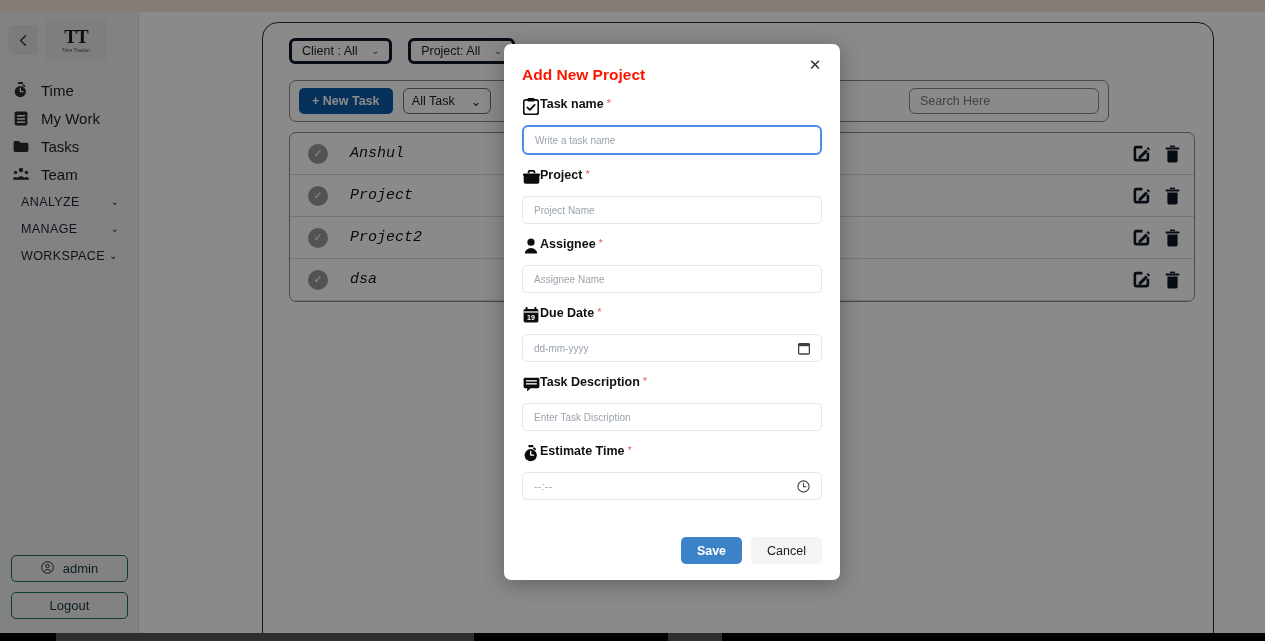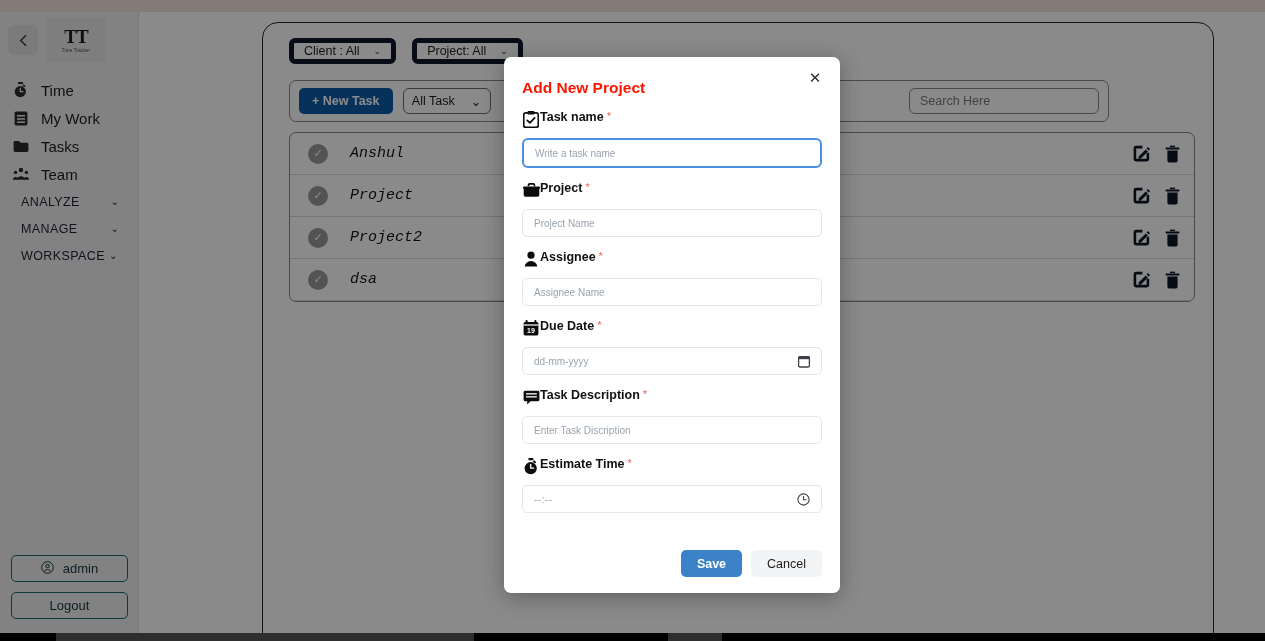--- a/index.html
+++ b/index.html
@@ -141,21 +141,21 @@
     padding: 24px 0 0 26px;
     letter-spacing: .2px;
   }
   .filter-row {
     display: flex; gap: 16px;
     padding: 15px 0 0 26px;
   }
   .pill {
     height: 26px;
     min-width: 94px;
-    border: 5px solid #0f172a;
+    border: 3px solid #0f172a;
     border-radius: 6px;
     background: #fff;
     display: flex; align-items: center; justify-content: center;
     gap: 14px;
     padding: 0 10px;
     font-size: 12.5px; color: #1c1c1c;
     cursor: pointer;
   }
   .pill .cv { font-size: 9px; color: #333; }
 
@@ -250,21 +250,21 @@
     background: #000000;
   }
   .bottom-bar .seg {
     position: absolute; top: 0; height: 8px;
     background: #2e2e2e;
   }
 
   
   .modal {
     position: absolute;
-    left: 504px; top: 57px;
+    left: 504px; top: 44px;
     width: 336px; height: 536px;
     background: #ffffff;
     border-radius: 7px;
     box-shadow: 0 4px 22px rgba(0,0,0,.30);
     padding: 14px 18px 0 18px;
   }
   .modal-title {
     color: #fb1700;
     font-size: 15.5px;
     font-weight: bold;

